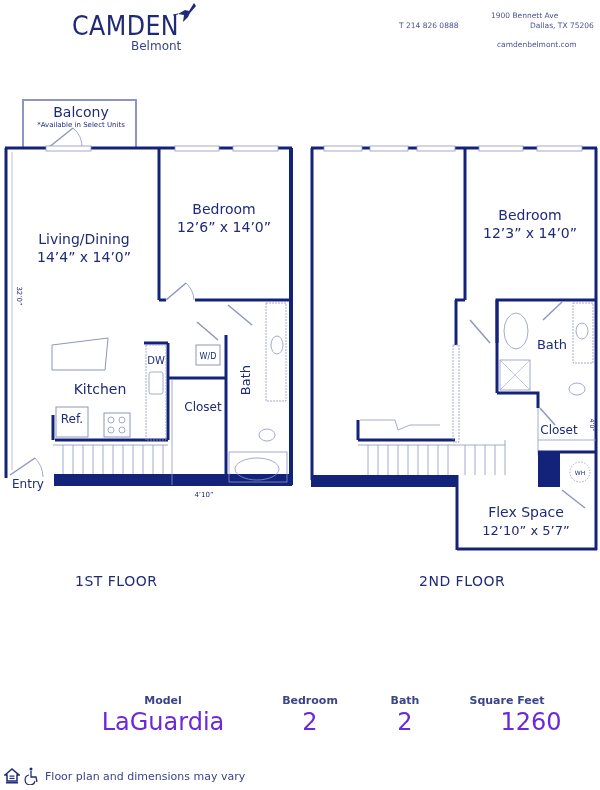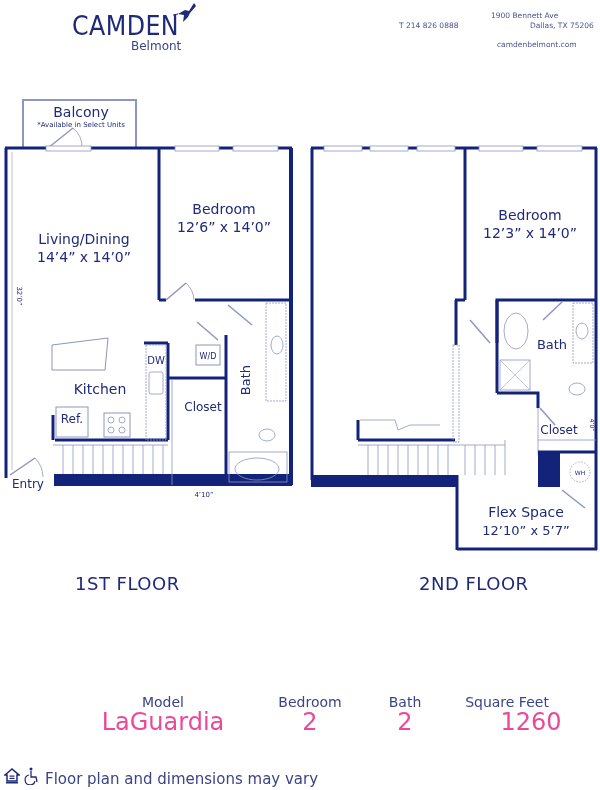--- a/index.html
+++ b/index.html
@@ -3,24 +3,24 @@
 <meta charset="utf-8">
 <style>
   html, body { margin:0; padding:0; background:#ffffff; }
   body { width:600px; height:790px; position:relative; overflow:hidden; font-family:"DejaVu Sans", sans-serif; color:#1f2a78; }
   .abs { position:absolute; }
   .logo-text { left:72px; top:10px; font-size:27px; letter-spacing:0.5px; color:#1f2a78; font-family:"DejaVu Sans", sans-serif; font-weight:400; transform:scaleX(0.88); transform-origin:left top; }
   .logo-sub { left:131px; top:39px; font-size:12px; color:#3a4488; }
   .bird { left:172px; top:2px; width:26px; height:26px; }
   .contact { font-size:7.5px; color:#4a5290; line-height:10px; }
   .floorplan { left:0; top:95px; width:600px; height:470px; }
-  .floor-label { top:573px; font-size:18px; color:#1f2a78; letter-spacing:0.5px; }
-  .stat-label { top:694px; font-size:14px; color:#3a4488; text-align:center; }
-  .stat-value { top:708px; font-size:24px; color:#ec4899; text-align:center; }
-  .footer-note { left:45px; top:770px; font-size:15px; color:#3a4488; }
+  .floor-label { top:573px; font-size:14px; color:#1f2a78; letter-spacing:0.5px; }
+  .stat-label { top:694px; font-size:11px; color:#3a4488; text-align:center;font-weight:bold; }
+  .stat-value { top:708px; font-size:24px; color:#6d28d9; text-align:center; }
+  .footer-note { left:45px; top:770px; font-size:11px; color:#3a4488; }
   .room-label { font-family:"DejaVu Sans", sans-serif; fill:#1f2a78; }
 </style>
 </head>
 <body>
 
 <div class="abs logo-text">CAMDEN</div>
 <svg class="abs bird" viewBox="0 0 26 26">
   <path d="M22 1 L17 9 L13 8 L6 12 L12 13 L11 20 L16 15 L18 11 L24 4 Z" fill="#1f2a78"></path>
   <path d="M6 12 L1 13" stroke="#1f2a78" stroke-width="1"></path>
 </svg>

